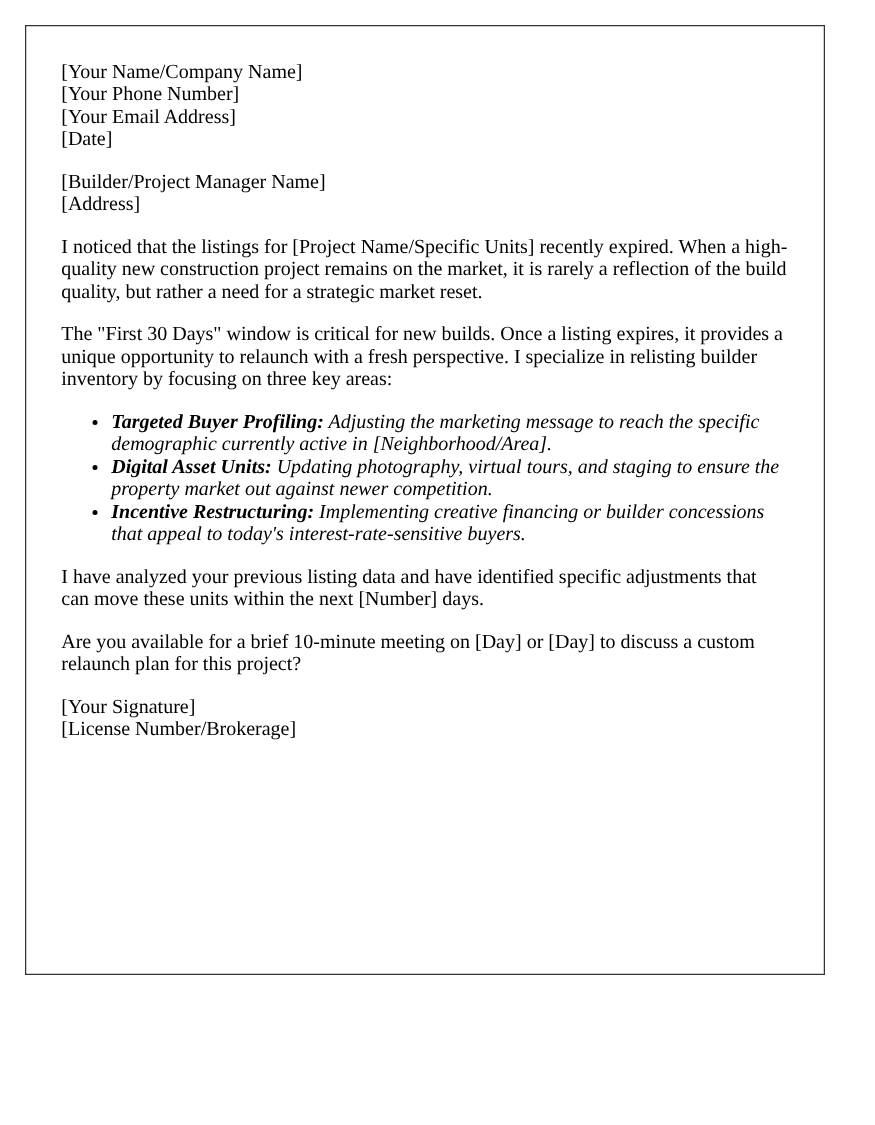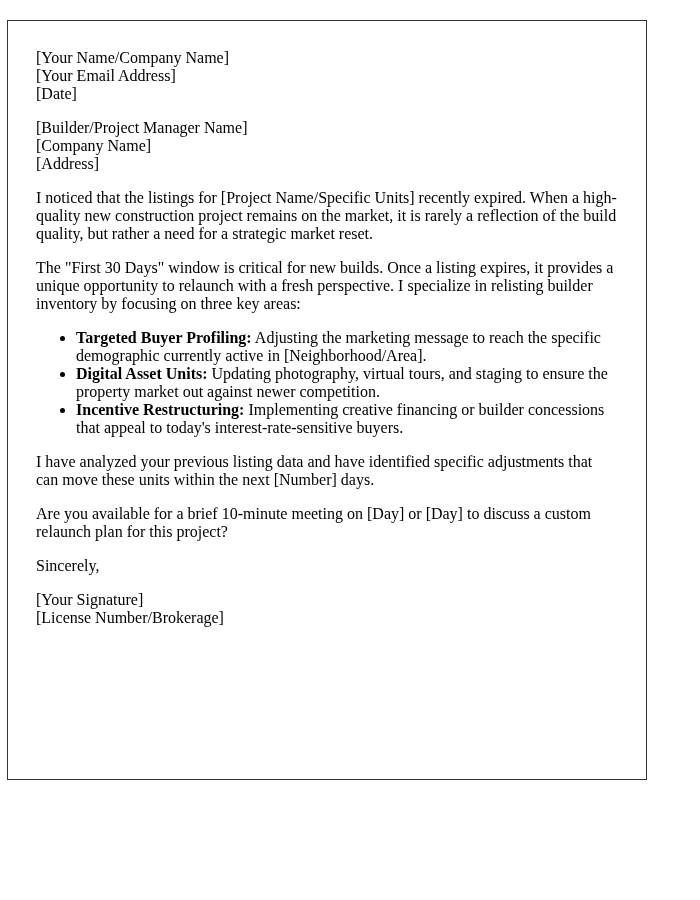--- a/index.html
+++ b/index.html
@@ -2,62 +2,61 @@
 <html><head>
   <meta charset="utf-8">
   <style>
     html, body { margin: 0; padding: 0; background: #ffffff; }
     body {
       width: 700px; height: 900px; position: relative;
       font-family: "Liberation Serif", "DejaVu Serif", serif;
       font-size: 16px; color: #000;
     }
     .letter {
-      position: absolute; left: 7px; top: 20px;
+      position: absolute; left: 20px; top: 20px;
       width: 640px; height: 760px;
       border: 1px solid #333;
       box-sizing: border-box;
       padding: 28px 28px 0 28px;
       line-height: 18px;
     }
     .block { margin: 0 0 16px 0; }
     .block div { margin: 0; }
     p { margin: 0 0 16px 0; }
-    ul { margin: 0 0 16px 0; padding-left: 40px; }
+    ul { margin: 0 0 16px 0; padding-left: 40px; font-style: italic; }
     ul li { margin: 0; }
     b { font-weight: bold; }
   </style>
 </head>
 <body>
 
 <div class="letter">
   <div class="block">
     <div>[Your Name/Company Name]</div>
+    <div>[Your Phone Number]</div>
     <div>[Your Email Address]</div>
     <div>[Date]</div>
   </div>
 
   <div class="block">
     <div>[Builder/Project Manager Name]</div>
-    <div>[Company Name]</div>
     <div>[Address]</div>
   </div>
 
 
   <p>I noticed that the listings for [Project Name/Specific Units] recently expired. When a high-quality new construction project remains on the market, it is rarely a reflection of the build quality, but rather a need for a strategic market reset.</p>
   <p>The "First 30 Days" window is critical for new builds. Once a listing expires, it provides a unique opportunity to relaunch with a fresh perspective. I specialize in relisting builder inventory by focusing on three key areas:</p>
 
   <ul>
     <li><b>Targeted Buyer Profiling:</b><span> Adjusting the marketing message to reach the specific demographic currently active in [Neighborhood/Area].</span></li>
     <li><b>Digital Asset Units:</b><span> Updating photography, virtual tours, and staging to ensure the property market out against newer competition.</span></li>
     <li><b>Incentive Restructuring:</b><span> Implementing creative financing or builder concessions that appeal to today's interest-rate-sensitive buyers.</span></li>
   </ul>
 
   <p>I have analyzed your previous listing data and have identified specific adjustments that can move these units within the next [Number] days.</p>
   <p>Are you available for a brief 10-minute meeting on [Day] or [Day] to discuss a custom relaunch plan for this project?</p>
 
-  <p>Sincerely,</p>
 
   <div class="block">
     <div>[Your Signature]</div>
     <div>[License Number/Brokerage]</div>
   </div>
 </div>
 
 </body></html>

